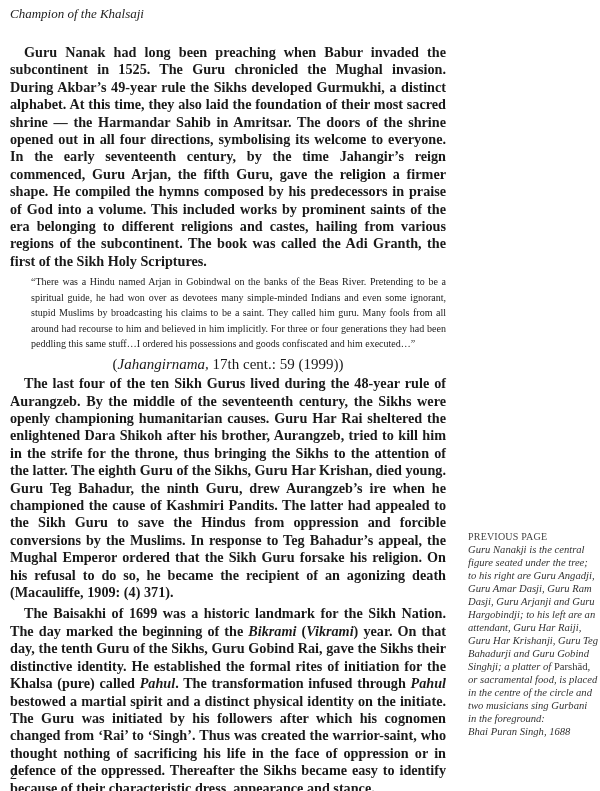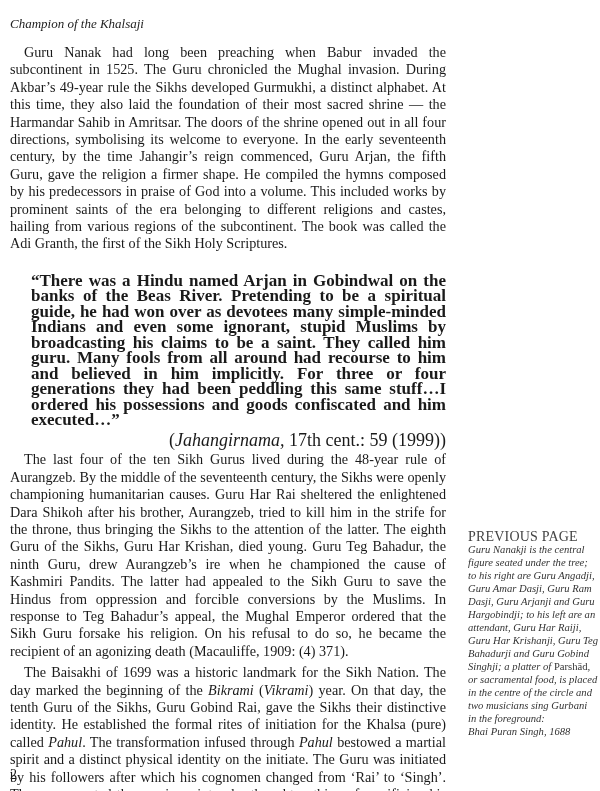--- a/index.html
+++ b/index.html
@@ -1,25 +1,25 @@
 <!DOCTYPE html>
 <html><head>
 <meta charset="utf-8">
 <style>
   html, body { margin: 0; padding: 0; background: #ffffff; }
   body { width: 600px; height: 791px; position: relative; overflow: hidden; color: #1a1a1a; font-family: "DejaVu Serif", "Liberation Serif", serif; }
-  .running-head { position: absolute; left: 10px; top: 16px; font-family: "Liberation Serif", serif; font-style: italic; font-size: 13px; color: #222; }
+  .running-head { position: absolute; left: 10px; top: 6px; font-family: "Liberation Serif", serif; font-style: italic; font-size: 13px; color: #222; }
   .main { position: absolute; left: 10px; top: 44px; width: 436px; font-family: "Liberation Serif", serif; font-size: 14.2px; line-height: 17.4px; text-align: justify; }
-  .main p { margin: 0 0 4px 0; text-indent: 14px; }
-  .quote { margin: 20px 0 2px 21px; font-size: 17px; line-height: 15.5px; text-align: justify; font-weight: bold; }
-  .citation { text-align: right; font-size: 18px; margin: 4px 0 2px 0; }
+  .main p { margin: 0 0 4px 0; text-indent: 14px; font-weight: bold; }
+  .quote { margin: 4px 0 2px 21px; font-size: 10px; line-height: 15.5px; text-align: justify; }
+  .citation { text-align: center; font-size: 15px; margin: 4px 0 2px 0; }
   .citation i { font-style: italic; }
   .noindent { text-indent: 0 !important; }
   .side { position: absolute; left: 468px; top: 530px; width: 130px; font-family: "Liberation Serif", serif; font-size: 10.6px; line-height: 13px; color: #333; }
-  .side .label { font-size: 14px; letter-spacing: 0.2px; font-style: normal; color: #444; font-family: Liberation Serif, serif; }
+  .side .label { font-size: 10px; letter-spacing: 0.2px; font-style: normal; color: #444; font-family: Liberation Serif, serif; }
   .side .body { font-style: italic; font-family: Liberation Serif, serif; }
   .page-num { position: absolute; left: 10px; top: 767px; font-family: "Liberation Serif", serif; font-size: 14px; }
 </style>
 </head>
 <body>
 
 <div class="running-head">Champion of the Khalsaji</div>
 
 <div class="main">
   <p>Guru Nanak had long been preaching when Babur invaded the subcontinent in 1525. The Guru chronicled the Mughal invasion. During Akbar’s 49-year rule the Sikhs developed Gurmukhi, a distinct alphabet. At this time, they also laid the foundation of their most sacred shrine — the Harmandar Sahib in Amritsar. The doors of the shrine opened out in all four directions, symbolising its welcome to everyone. In the early seventeenth century, by the time Jahangir’s reign commenced, Guru Arjan, the fifth Guru, gave the religion a firmer shape. He compiled the hymns composed by his predecessors in praise of God into a volume. This included works by prominent saints of the era belonging to different religions and castes, hailing from various regions of the subcontinent. The book was called the Adi Granth, the first of the Sikh Holy Scriptures.</p>

